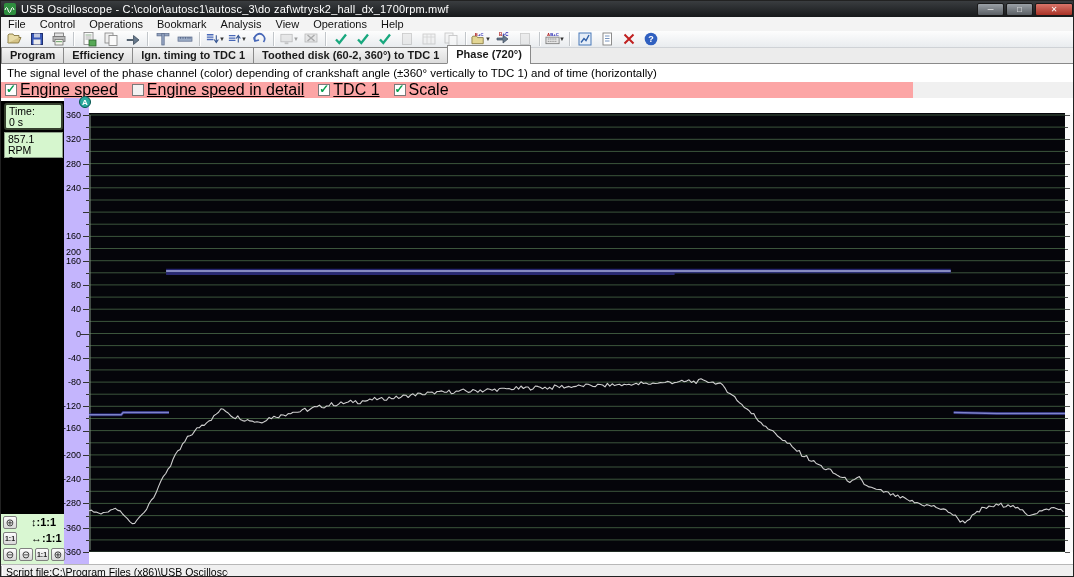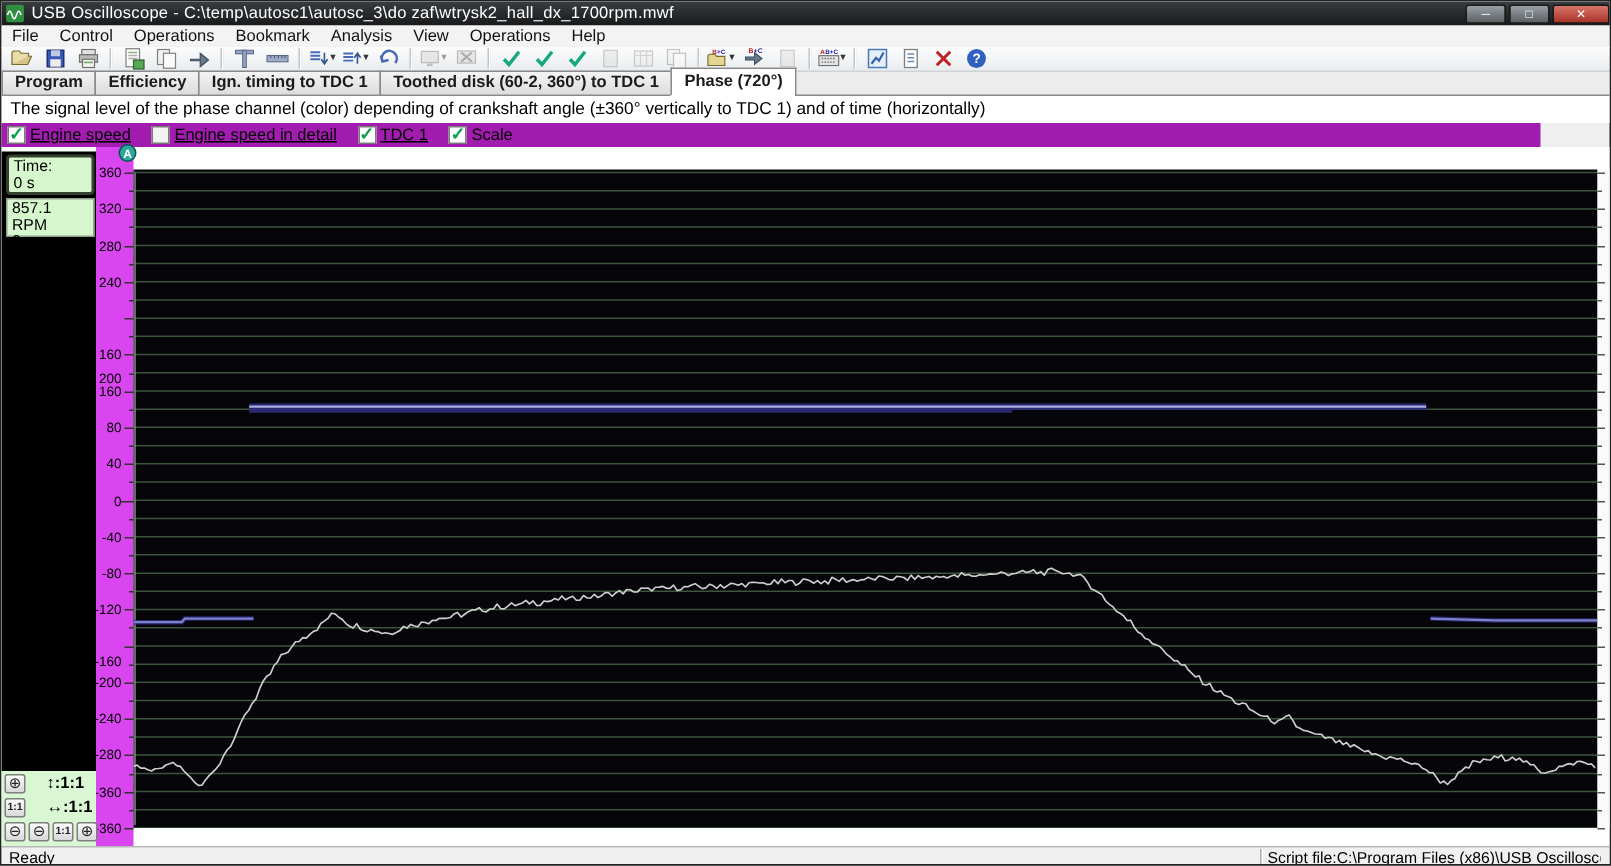--- a/index.html
+++ b/index.html
@@ -19,33 +19,33 @@
   .tbtn.disabled{filter:grayscale(1) opacity(.45);}
   .tbtn .dd{font-size:6px;color:#333;margin-left:-1px;}
   .tsep{width:1px;height:14px;background:#c2c6ca;margin:0 3px;flex:0 0 auto;border-right:1px solid #fff;}
   
   #tabbar{position:absolute;left:0;top:47px;width:1074px;height:16px;display:flex;align-items:flex-end;background:#ececec;font-size:11px;}
   .tab{padding:1px 8px 1px 8px;border:1px solid #8a8a8a;border-bottom:1px solid #8a8a8a;background:linear-gradient(#f4f4f4,#dcdcdc);font-weight:bold;color:#1a1a1a;height:13px;line-height:13px;margin-right:-1px;}
   .tab.active{background:#fff;border-bottom:1px solid #fff;height:15px;line-height:15px;}
   .tabfill{flex:1;border-bottom:1px solid #8a8a8a;height:15px;}
   
   #descrow{position:absolute;left:0;top:63px;width:1074px;height:18px;background:#fff;font-size:11.5px;color:#000;display:flex;align-items:center;padding-left:6px;box-sizing:border-box;}
-  #checkrow{position:absolute;left:0;top:81px;width:1026px;height:16px;background:#a21caf;display:flex;align-items:center;font-size:11px;padding-left:4px;box-sizing:border-box;}
+  #checkrow{position:absolute;left:0;top:81px;width:912px;height:16px;background:#fca5a5;display:flex;align-items:center;font-size:16px;padding-left:4px;box-sizing:border-box;}
   .cbwrap{display:flex;align-items:center;margin-right:14px;}
   .cbbox{width:10px;height:10px;border:1px solid #7a7a7a;background:#fff;margin-right:3px;position:relative;flex:0 0 auto;}
   .cbbox.checked::after{content:"✓";position:absolute;left:0px;top:-3px;font-size:12px;font-weight:bold;color:#0aa050;}
   .cbbox.empty{background:#f2f2f2;}
   .cblabel{color:#000;}
   .cblabel.u{text-decoration:underline;}
   
   #chartregion{position:absolute;left:0;top:97px;width:1074px;height:466px;background:#fff;}
   #gutter{position:absolute;left:0;top:3px;width:63px;height:413px;background:#000;}
   #timebox{position:absolute;left:3px;top:5px;width:59px;height:27px;background:#d6f6ce;border:2px solid #36402f;border-radius:3px;box-sizing:border-box;font-size:10.5px;line-height:11px;padding:1px 3px;color:#000;}
   #rpmbox{position:absolute;left:3px;top:34px;width:59px;height:26px;background:#d6f6ce;border:1px solid #8fa08a;box-sizing:border-box;font-size:10.5px;line-height:11px;padding:1px 3px;color:#000;}
-  #yaxis{position:absolute;left:63px;top:0px;width:25px;height:466px;background:#d946ef;}
+  #yaxis{position:absolute;left:63px;top:0px;width:25px;height:466px;background:#c4b5fd;}
   .ylabel{position:absolute;right:8px;font-size:9px;color:#000;white-space:nowrap;}
   .ytick{position:absolute;right:0;height:1px;background:#333;}
   #plotwrap{position:absolute;left:88px;top:15px;width:976px;height:439px;background:#05050a;}
   #rightstrip{position:absolute;left:1064px;top:15px;width:10px;height:439px;background:#fafafa;}
   .rtick{position:absolute;left:0;height:1px;background:#555;}
   #markerA{position:absolute;left:78px;top:-2px;width:12px;height:12px;border-radius:50%;background:#2aa89e;border:1px solid #06554e;color:#fff;font-size:8px;font-weight:bold;text-align:center;line-height:12px;box-sizing:border-box;z-index:5;}
   
   #zoompanel{position:absolute;left:0;top:416px;width:63px;height:50px;background:#d9f7d2;font-size:11px;}
   .zrow{display:flex;align-items:center;height:16px;padding-left:2px;}
   .zbtn{width:14px;height:13px;border:1px solid #808080;border-radius:2px;background:linear-gradient(#fdfdfd,#d8d8d8);font-size:10px;line-height:11px;text-align:center;margin-right:2px;box-sizing:border-box;color:#222;flex:0 0 auto;}
@@ -60,21 +60,21 @@
 </head>
 <body>
 
 <div id="window">
 
   <div id="titlebar">
     <svg id="appicon" viewBox="0 0 12 12">
       <rect x="0" y="0" width="12" height="12" rx="2" fill="#2f8f3f"></rect>
       <path d="M1 7 q1.5 -5 3 0 q1.5 5 3 0 q1.5 -5 3 0" stroke="#fff" stroke-width="1" fill="none"></path>
     </svg>
-    <span id="wintitle">USB Oscilloscope - C:\temp\autosc1\autosc_3\do zaf\wtrysk2_hall_dx_1700rpm.mwf</span>
+    <span id="wintitle">USB Oscilloscope - C:\color\autosc1\autosc_3\do zaf\wtrysk2_hall_dx_1700rpm.mwf</span>
     <div class="winbtn">─</div>
     <div class="winbtn">□</div>
     <div class="winbtn close">✕</div>
   </div>
 
   <div id="menubar">
       <div class="menuitem">File</div>
       <div class="menuitem">Control</div>
       <div class="menuitem">Operations</div>
       <div class="menuitem">Bookmark</div>
@@ -316,21 +316,21 @@
         <span class="ylabel" style="top: 84.8333px;">240</span>
         <span class="ylabel" style="top: 109.111px; margin-top: 40px;">200</span>
         <span class="ylabel" style="top: 133.389px;">160</span>
         <span class="ylabel" style="top: 157.667px;">160</span>
         <span class="ylabel" style="top: 181.944px;">80</span>
         <span class="ylabel" style="top: 206.222px;">40</span>
         <span class="ylabel" style="top: 230.5px;">0</span>
         <span class="ylabel" style="top: 254.778px;">-40</span>
         <span class="ylabel" style="top: 279.056px; text-align: right;">-80</span>
         <span class="ylabel" style="top: 303.333px;">-120</span>
-        <span class="ylabel" style="top: 338px;">-160</span>
+        <span class="ylabel" style="top: 325px;">-160</span>
         <span class="ylabel" style="top: 351.889px;">-200</span>
         <span class="ylabel" style="top: 376.167px;">-240</span>
         <span class="ylabel" style="top: 400.444px;">-280</span>
         <span class="ylabel" style="top: 424.722px;">-360</span>
         <span class="ylabel" style="top: 449px;">-360</span>
         <div class="ytick" style="width: 6px; top: 17px;"></div>
         <div class="ytick" style="width: 3px; top: 29.1389px;"></div>
         <div class="ytick" style="width: 6px; top: 41.2778px;"></div>
         <div class="ytick" style="width: 3px; top: 53.4167px;"></div>
         <div class="ytick" style="width: 6px; top: 65.5556px;"></div>
@@ -473,18 +473,17 @@
         <div class="zrow">
           <div class="zbtn">⊖</div>
           <div class="zbtn">⊖</div>
           <div class="zbtn small">1:1</div>
           <div class="zbtn">⊕</div>
         </div>
       </div>
   </div>
 
   <div id="statusbar">
-    <span id="status-left">Ready</span>
     <span id="status-right">Script file:C:\Program Files (x86)\USB Oscilloscope ...\CSS.asc</span>
     <div id="grip"></div>
   </div>
 
 </div>
 
 </body></html>

